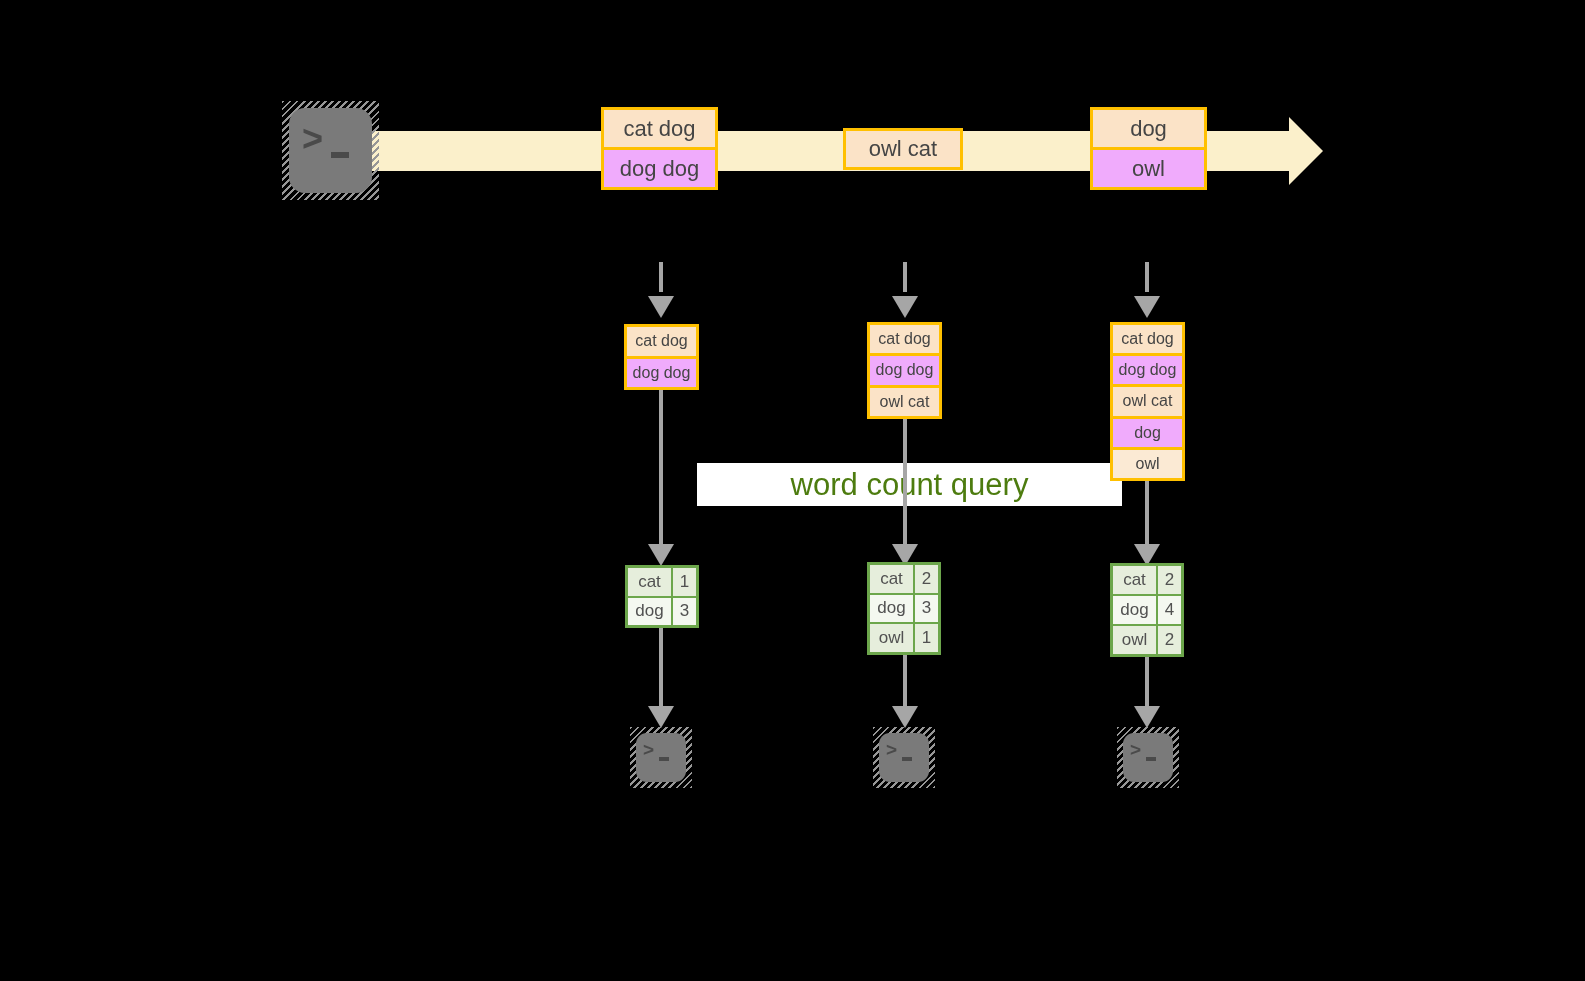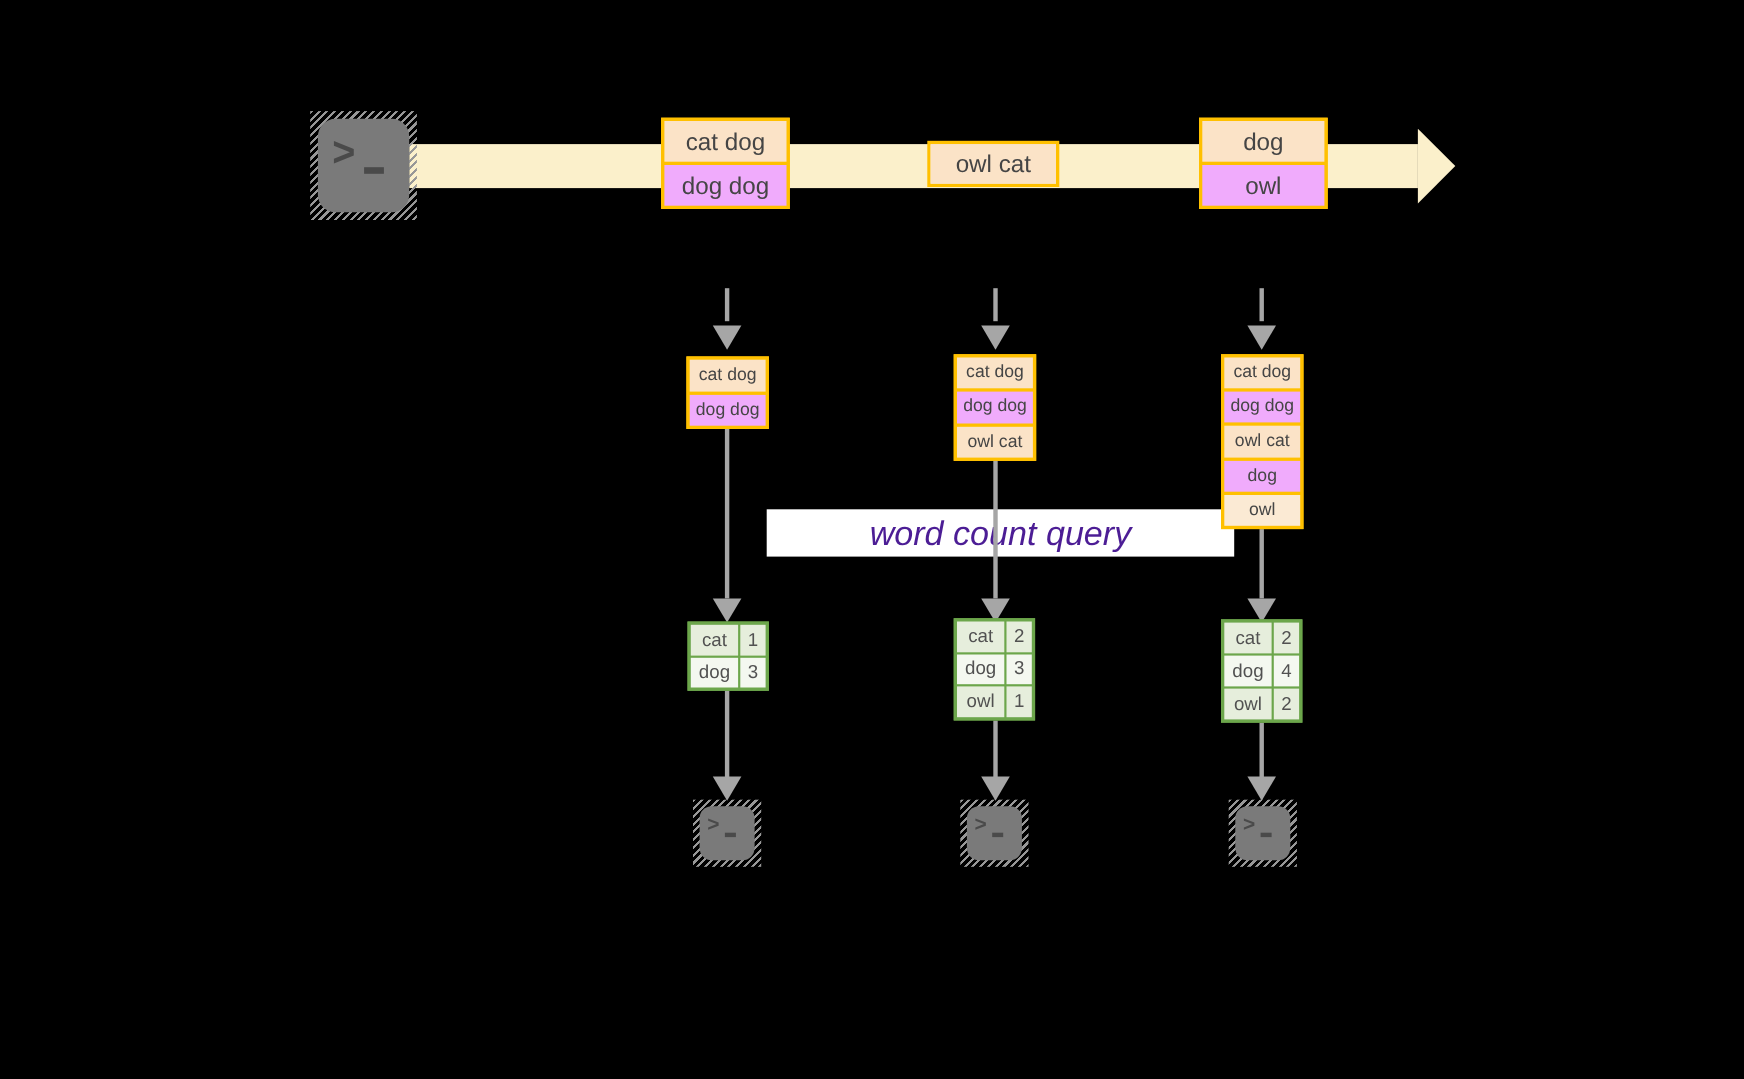--- a/index.html
+++ b/index.html
@@ -35,21 +35,21 @@
     background:repeating-linear-gradient(135deg,#979797 0 2px,rgba(0,0,0,0) 2px 5px);}
   .term-inner{position:absolute;inset:7px;background:#7A7A7A;border-radius:16px;}
   .term.small .term-inner{inset:6px;border-radius:11px;}
   .term-prompt{position:absolute;color:#4A4A4A;font-weight:bold;line-height:1;}
   .term.big .term-prompt{left:13px;top:12px;font-size:36px;transform:scaleY(1.05);}
   .term.big .term-dash{position:absolute;left:42px;top:44px;width:18px;height:6px;background:#4A4A4A;}
   .term.small .term-prompt{left:7px;top:7px;font-size:19px;}
   .term.small .term-dash{position:absolute;left:23px;top:24px;width:10px;height:4px;background:#4A4A4A;}
   
   .banner{position:absolute;left:697px;top:463px;width:425px;height:43px;background:#FFFFFF;z-index:1;
-    display:flex;align-items:center;justify-content:center;font-size:31px;color:#4c1d95;font-style:italic;}
+    display:flex;align-items:center;justify-content:center;font-size:31px;color:#4d7c0f;}
 </style>
 </head>
 <body>
 
 <div id="stage">
 
   <div class="term big" style="left:282px;top:101px;width:97px;height:99px;">
     <div class="term-inner">
       <span class="term-prompt">&gt;</span>
       <span class="term-dash"></span>

